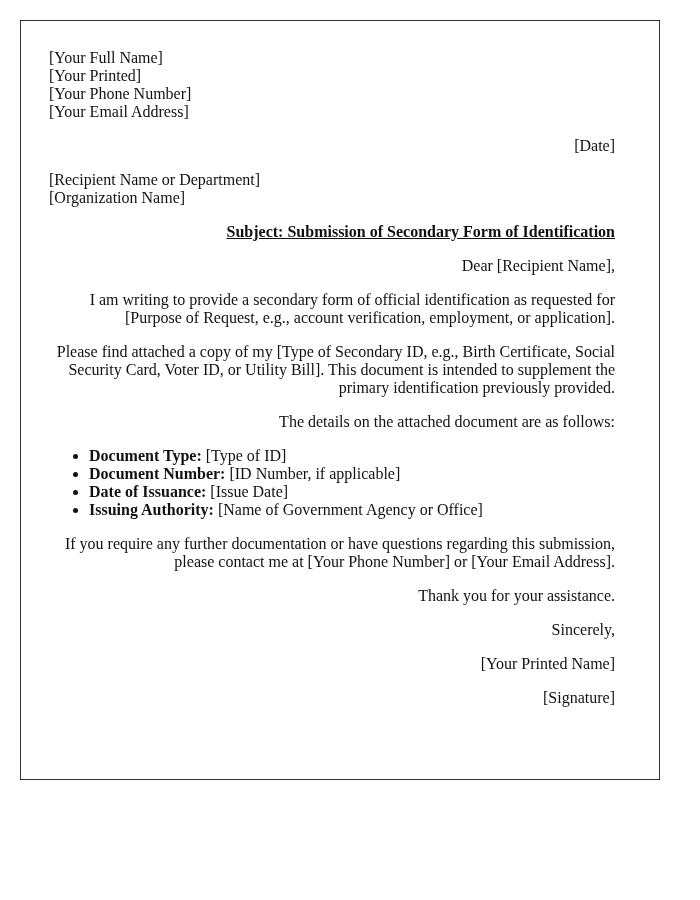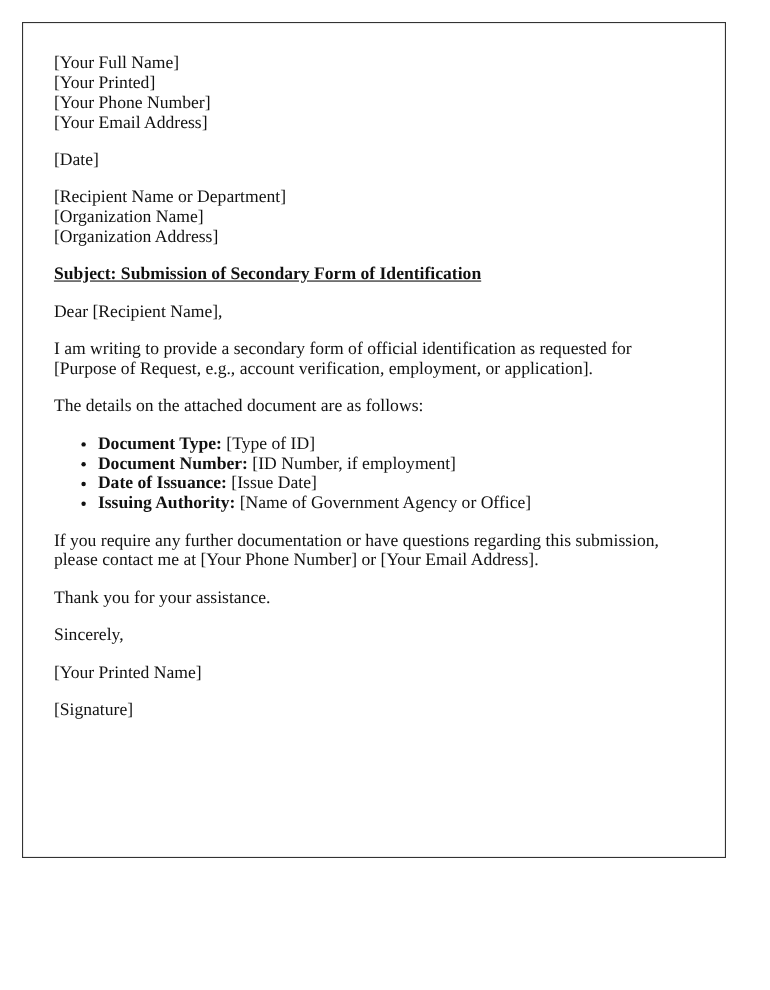--- a/index.html
+++ b/index.html
@@ -13,21 +13,21 @@
       left: 20px; top: 20px;
       width: 640px; height: 760px;
       border: 1px solid #333333;
       box-sizing: border-box;
       padding: 28px 44px 0 28px;
       font-size: 16px;
       line-height: 18px;
     }
     .block { margin: 0 0 16px 0; }
     .line { display: block; }
-    p { margin: 0 0 16px 0; }
+    p { margin: 0 0 16px 0; text-align: right; }
     .subject { font-weight: bold; text-decoration: underline; }
     ul { margin: 12px 0 16px 0; padding-left: 40px; }
     ul li { margin: 0; }
     .lbl { font-weight: bold; }
   </style>
 </head>
 <body>
 
 <div class="letter">
   <div class="block">
@@ -35,33 +35,33 @@
     <span class="line">[Your Printed]</span>
     <span class="line">[Your Phone Number]</span>
     <span class="line">[Your Email Address]</span>
   </div>
 
   <p>[Date]</p>
 
   <div class="block">
     <span class="line">[Recipient Name or Department]</span>
     <span class="line">[Organization Name]</span>
-    <span class="line">[Organization Address]</span>
   </div>
 
   <p class="subject">Subject: Submission of Secondary Form of Identification</p>
 
   <p>Dear [Recipient Name],</p>
 
   <p>I am writing to provide a secondary form of official identification as requested for [Purpose of Request, e.g., account verification, employment, or application].</p>
+  <p>Please find attached a copy of my [Type of Secondary ID, e.g., Birth Certificate, Social Security Card, Voter ID, or Utility Bill]. This document is intended to supplement the primary identification previously provided.</p>
   <p style="margin-bottom:16px">The details on the attached document are as follows:</p>
 
   <ul>
     <li><span class="lbl">Document Type:</span><span> [Type of ID]</span></li>
-    <li><span class="lbl">Document Number:</span><span> [ID Number, if employment]</span></li>
+    <li><span class="lbl">Document Number:</span><span> [ID Number, if applicable]</span></li>
     <li><span class="lbl">Date of Issuance:</span><span> [Issue Date]</span></li>
     <li><span class="lbl">Issuing Authority:</span><span> [Name of Government Agency or Office]</span></li>
   </ul>
 
   <p>If you require any further documentation or have questions regarding this submission, please contact me at [Your Phone Number] or [Your Email Address].</p>
   <p>Thank you for your assistance.</p>
   <p>Sincerely,</p>
   <p>[Your Printed Name]</p>
   <p>[Signature]</p>
 </div>

